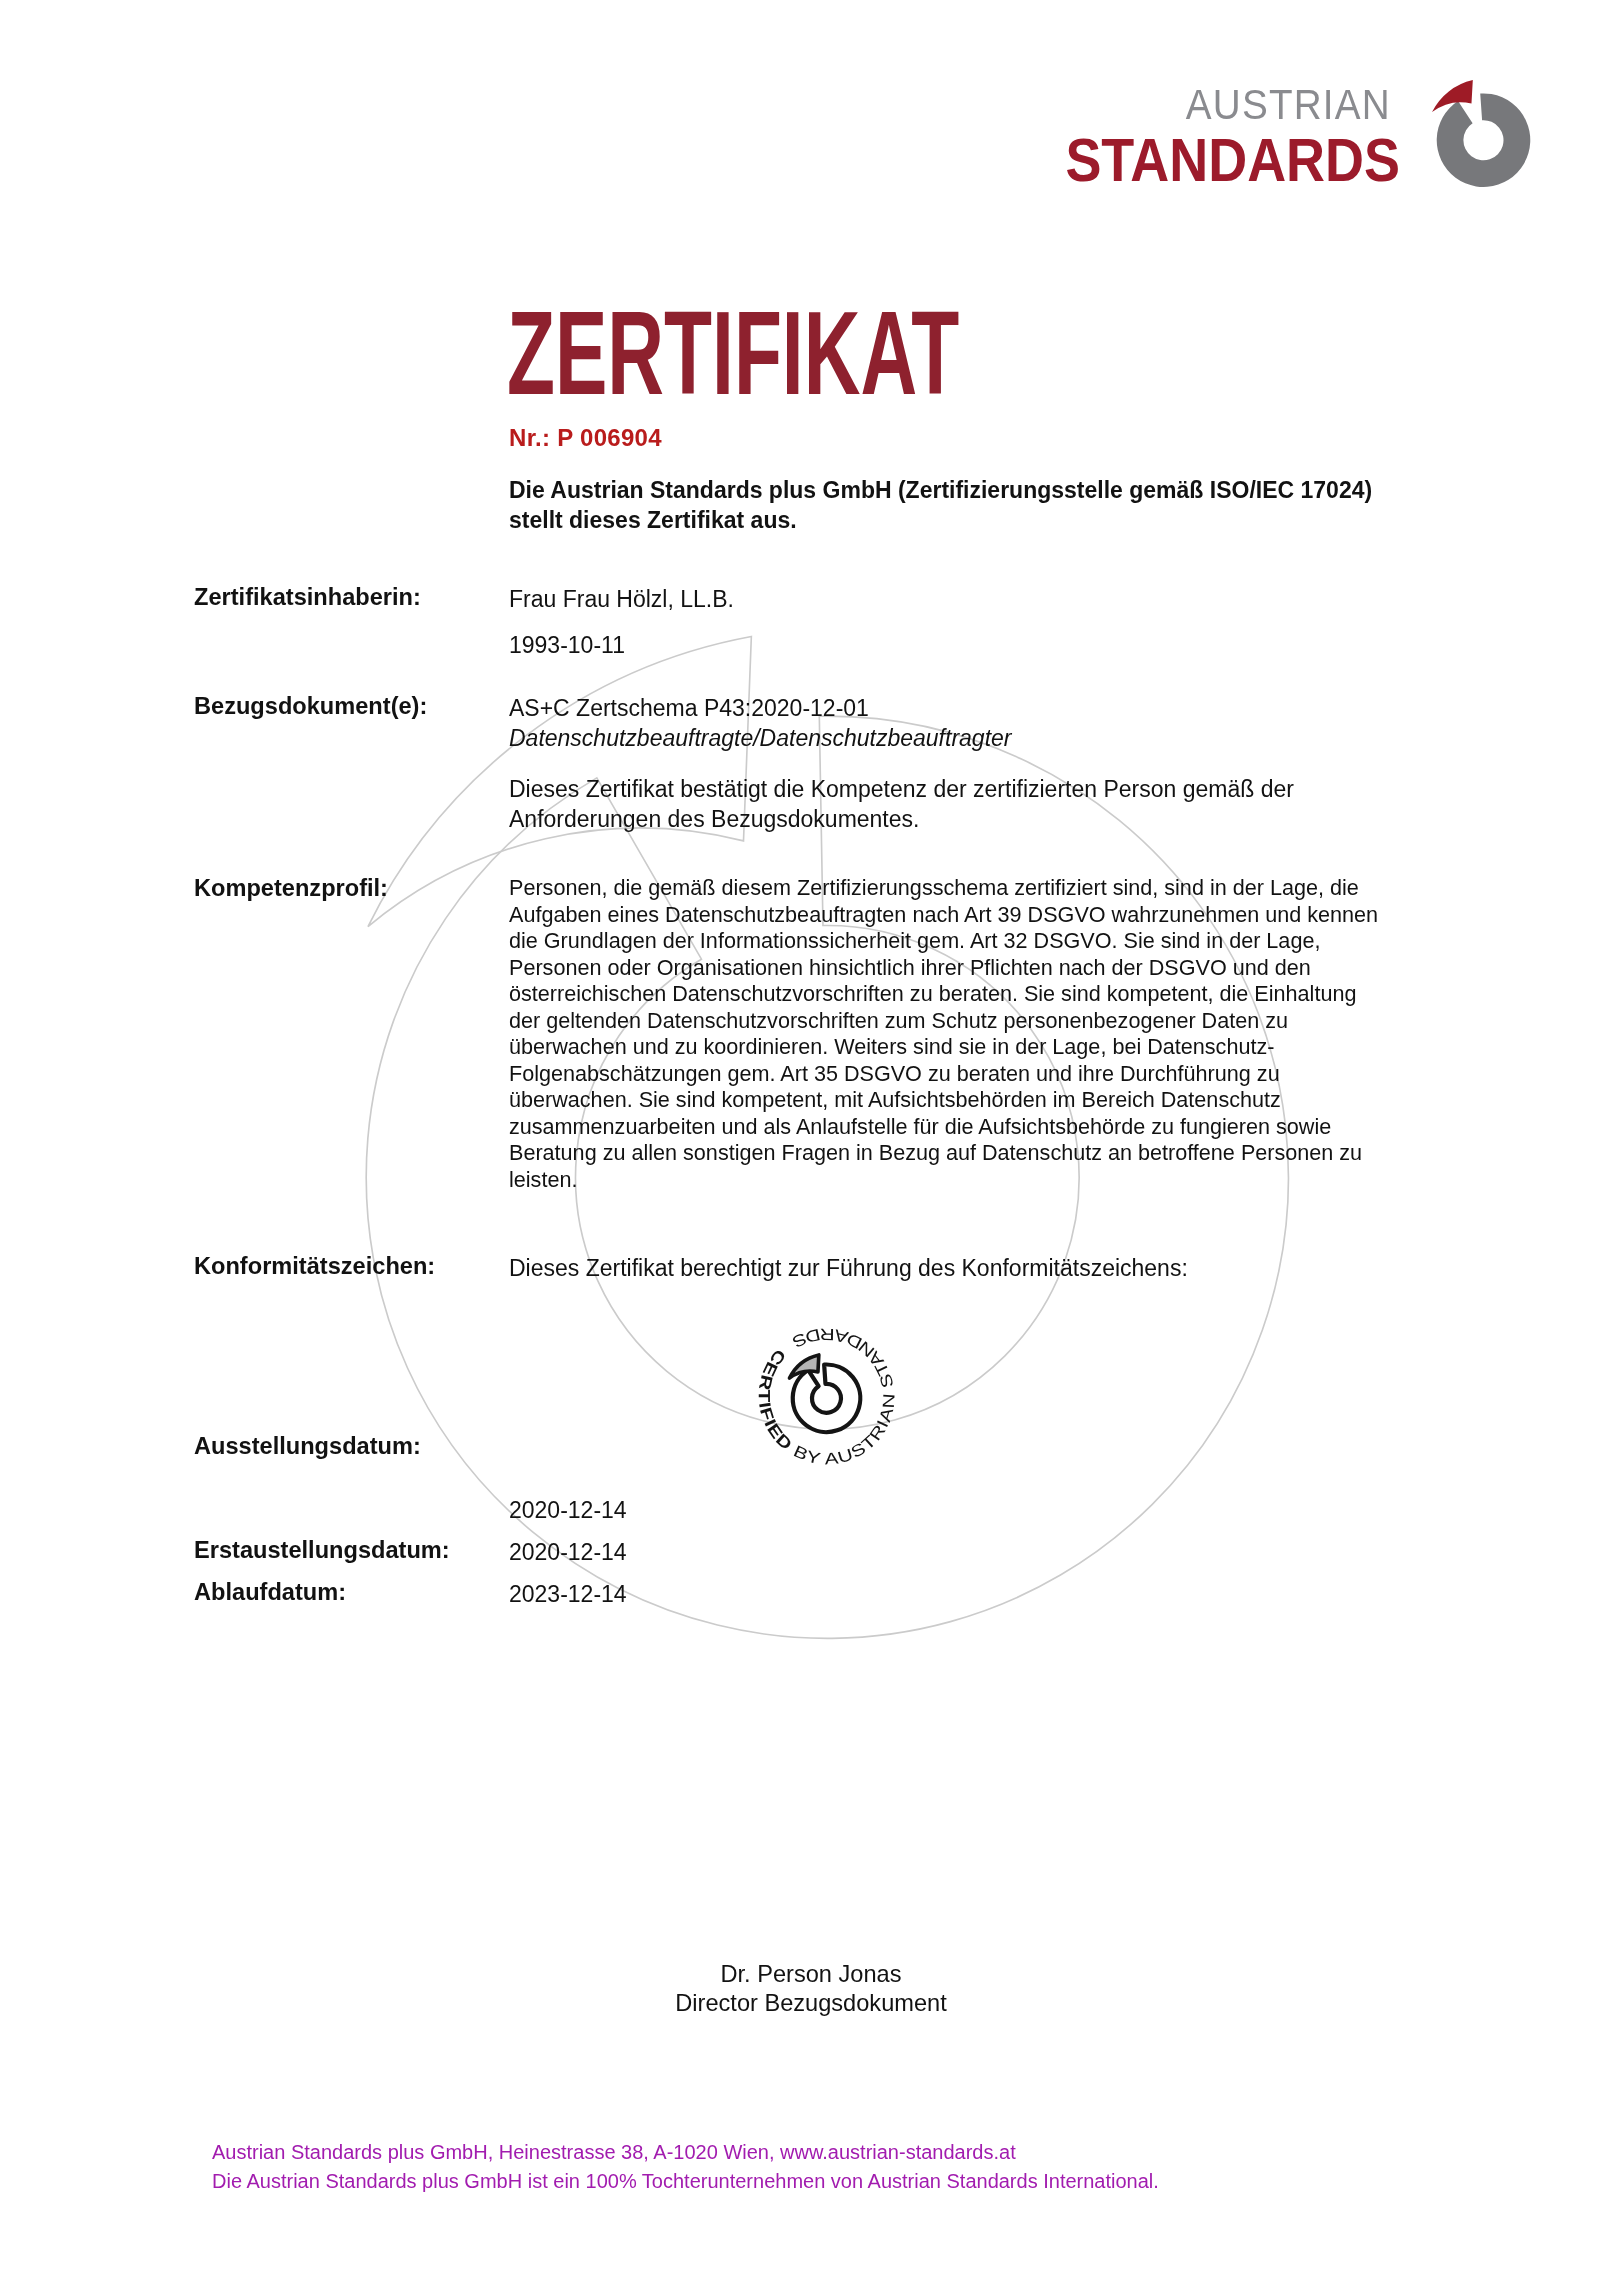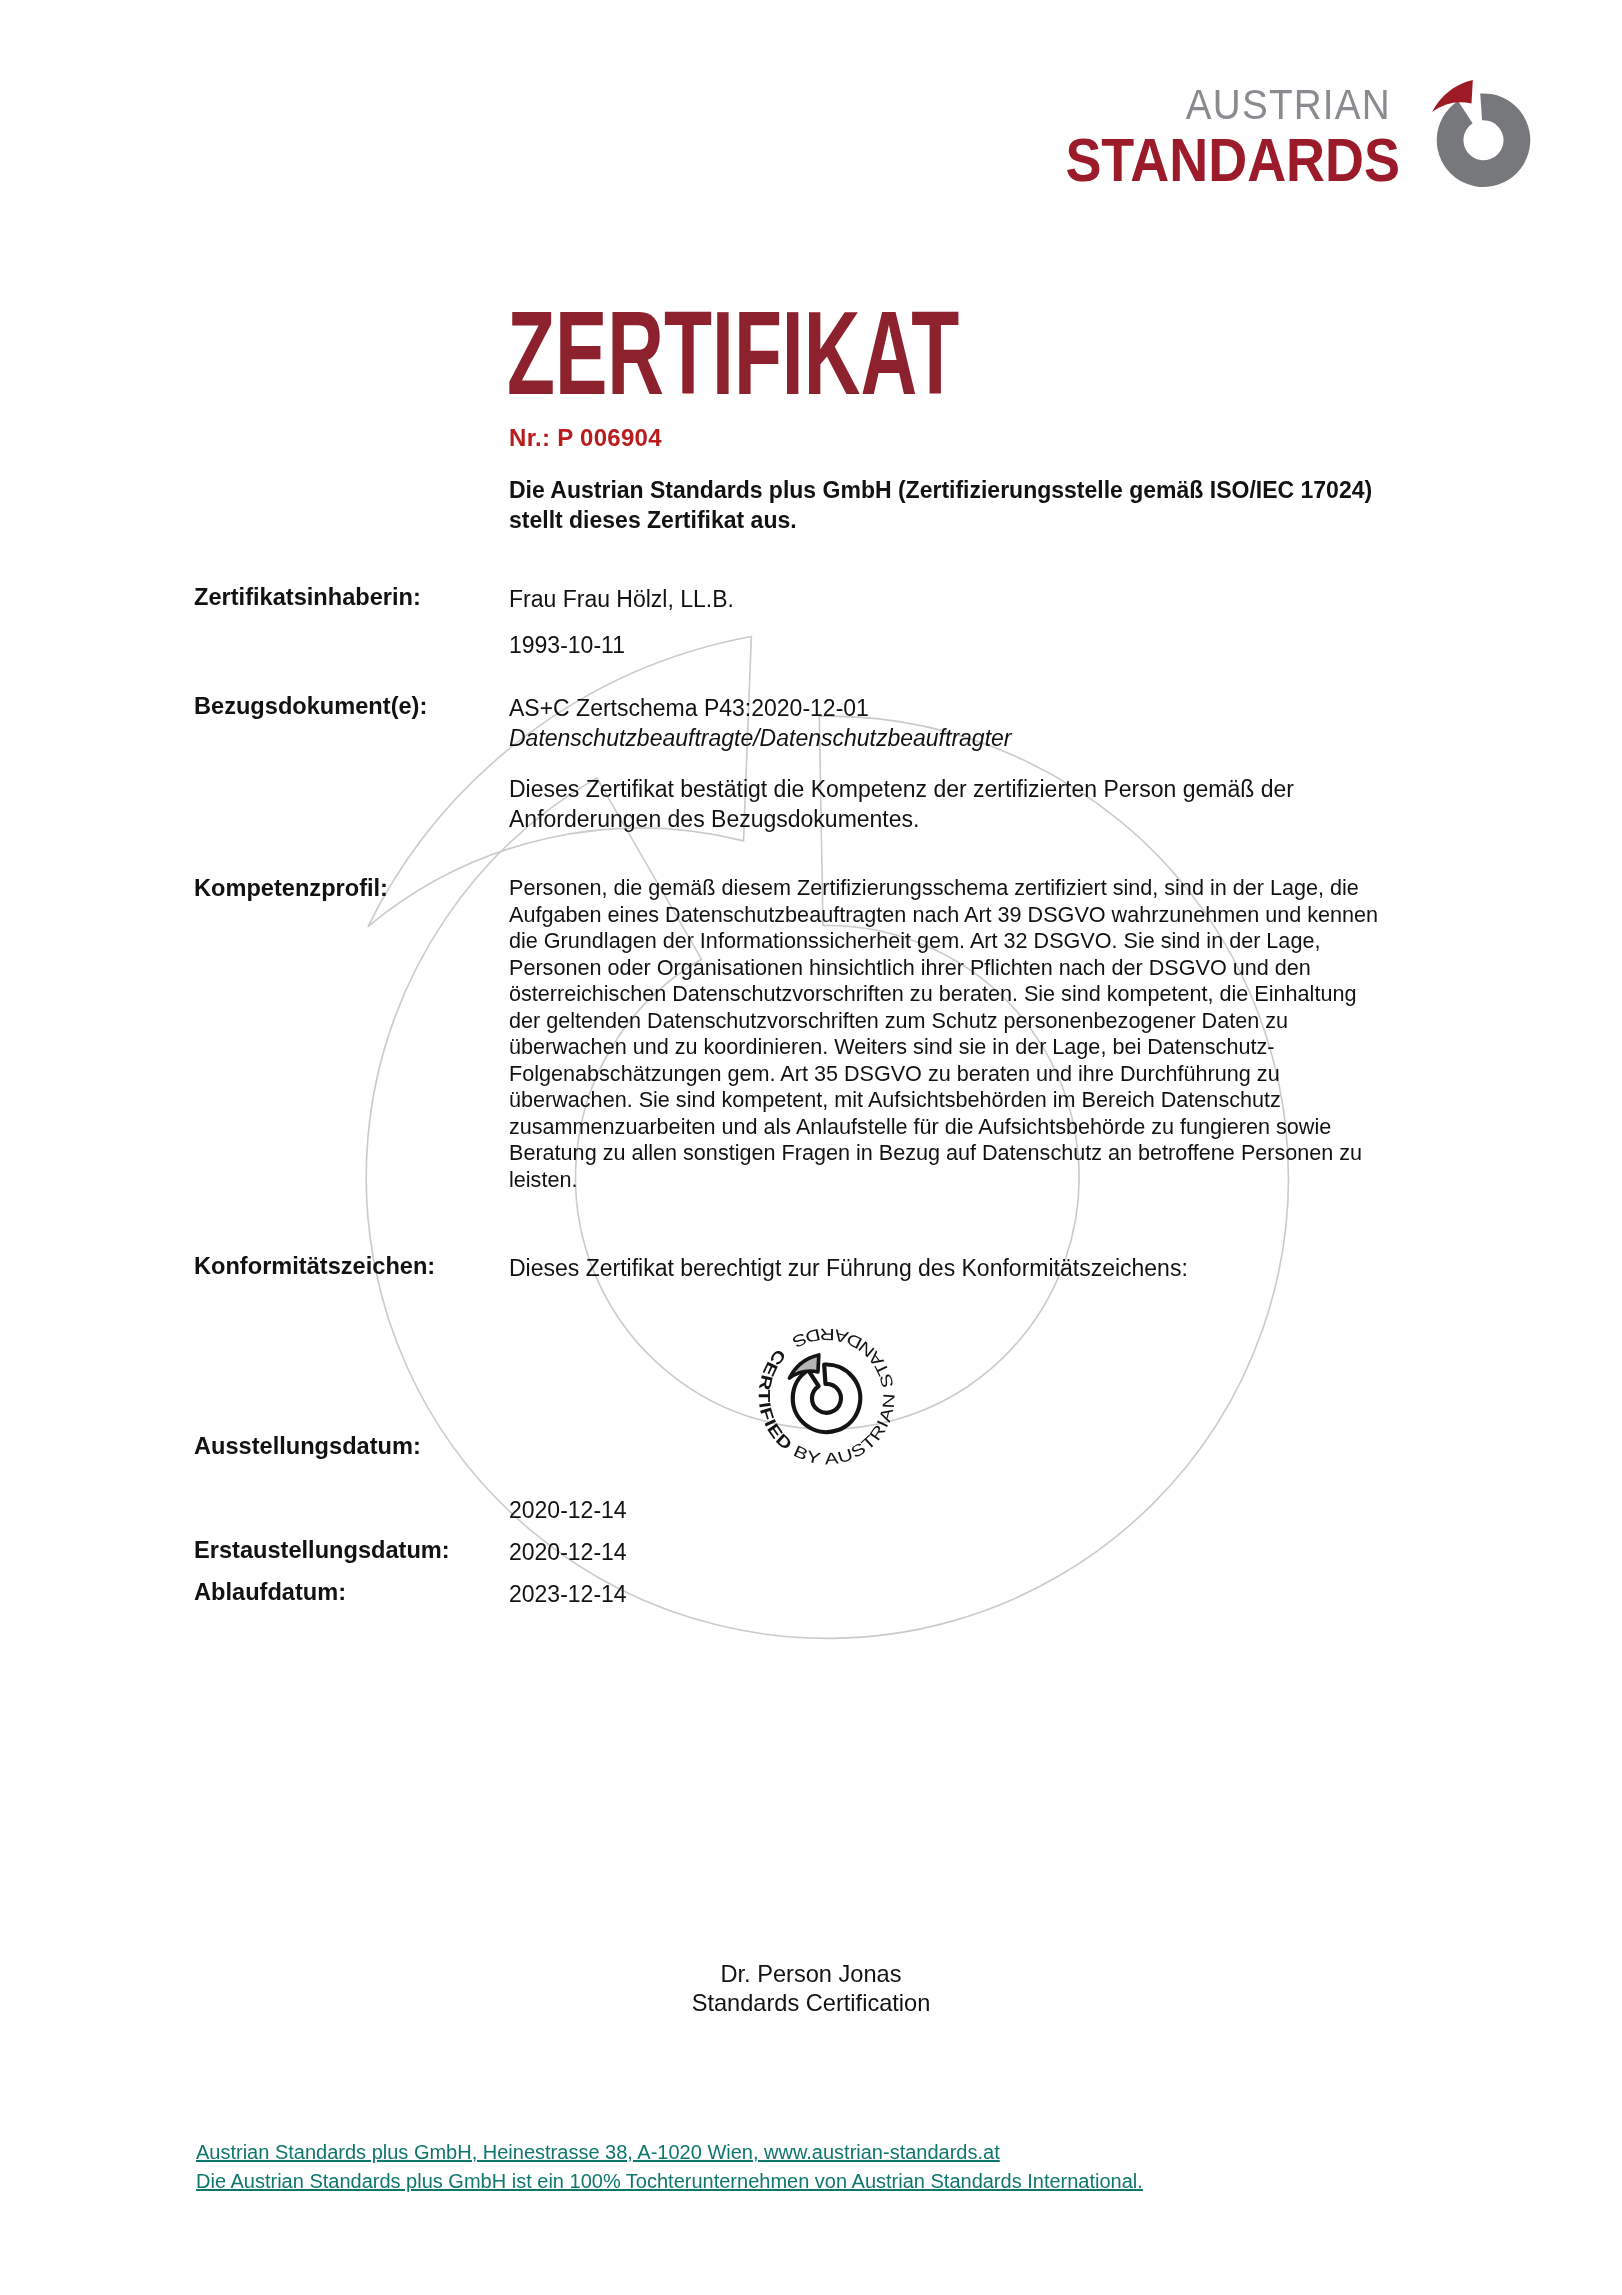--- a/index.html
+++ b/index.html
@@ -56,22 +56,22 @@
     font-size:21.6px;font-weight:400;color:#121212;line-height:26.5px;width:877px;
   }
   .italic{font-style:italic;}
   
   .signature{
     position:absolute;left:0;top:1960px;width:1622px;text-align:center;
     font-size:23.6px;line-height:29px;color:#121212;
   }
   
   .footer{
-    position:absolute;left:196px;top:2138px;width:1308px;
-    font-size:20px;line-height:29px;color:#0f766e;text-decoration:underline;
+    position:absolute;left:212px;top:2138px;width:1308px;
+    font-size:20px;line-height:29px;color:#a21caf;
   }
   
   #seal{position:absolute;left:724px;top:1294px;}
 </style>
 </head>
 <body>
 
 <div class="page">
 
   <svg id="watermark" width="1622" height="2295" viewBox="0 0 2480 3509" aria-hidden="true">
@@ -130,21 +130,21 @@
   <div class="value" style="top:1495px;">2020-12-14</div>
 
   <div class="label" style="top:1537px;">Erstaustellungsdatum:</div>
   <div class="value" style="top:1537px;">2020-12-14</div>
 
   <div class="label" style="top:1579px;">Ablaufdatum:</div>
   <div class="value" style="top:1579px;">2023-12-14</div>
 
   <div class="signature">
     <div>Dr. Person Jonas</div>
-    <div>Standards Certification</div>
+    <div>Director Bezugsdokument</div>
   </div>
 
   <div class="footer">
     <div>Austrian Standards plus GmbH, Heinestrasse 38, A-1020 Wien, www.austrian-standards.at</div>
     <div>Die Austrian Standards plus GmbH ist ein 100% Tochterunternehmen von Austrian Standards International.</div>
   </div>
 
 </div>
 
 

